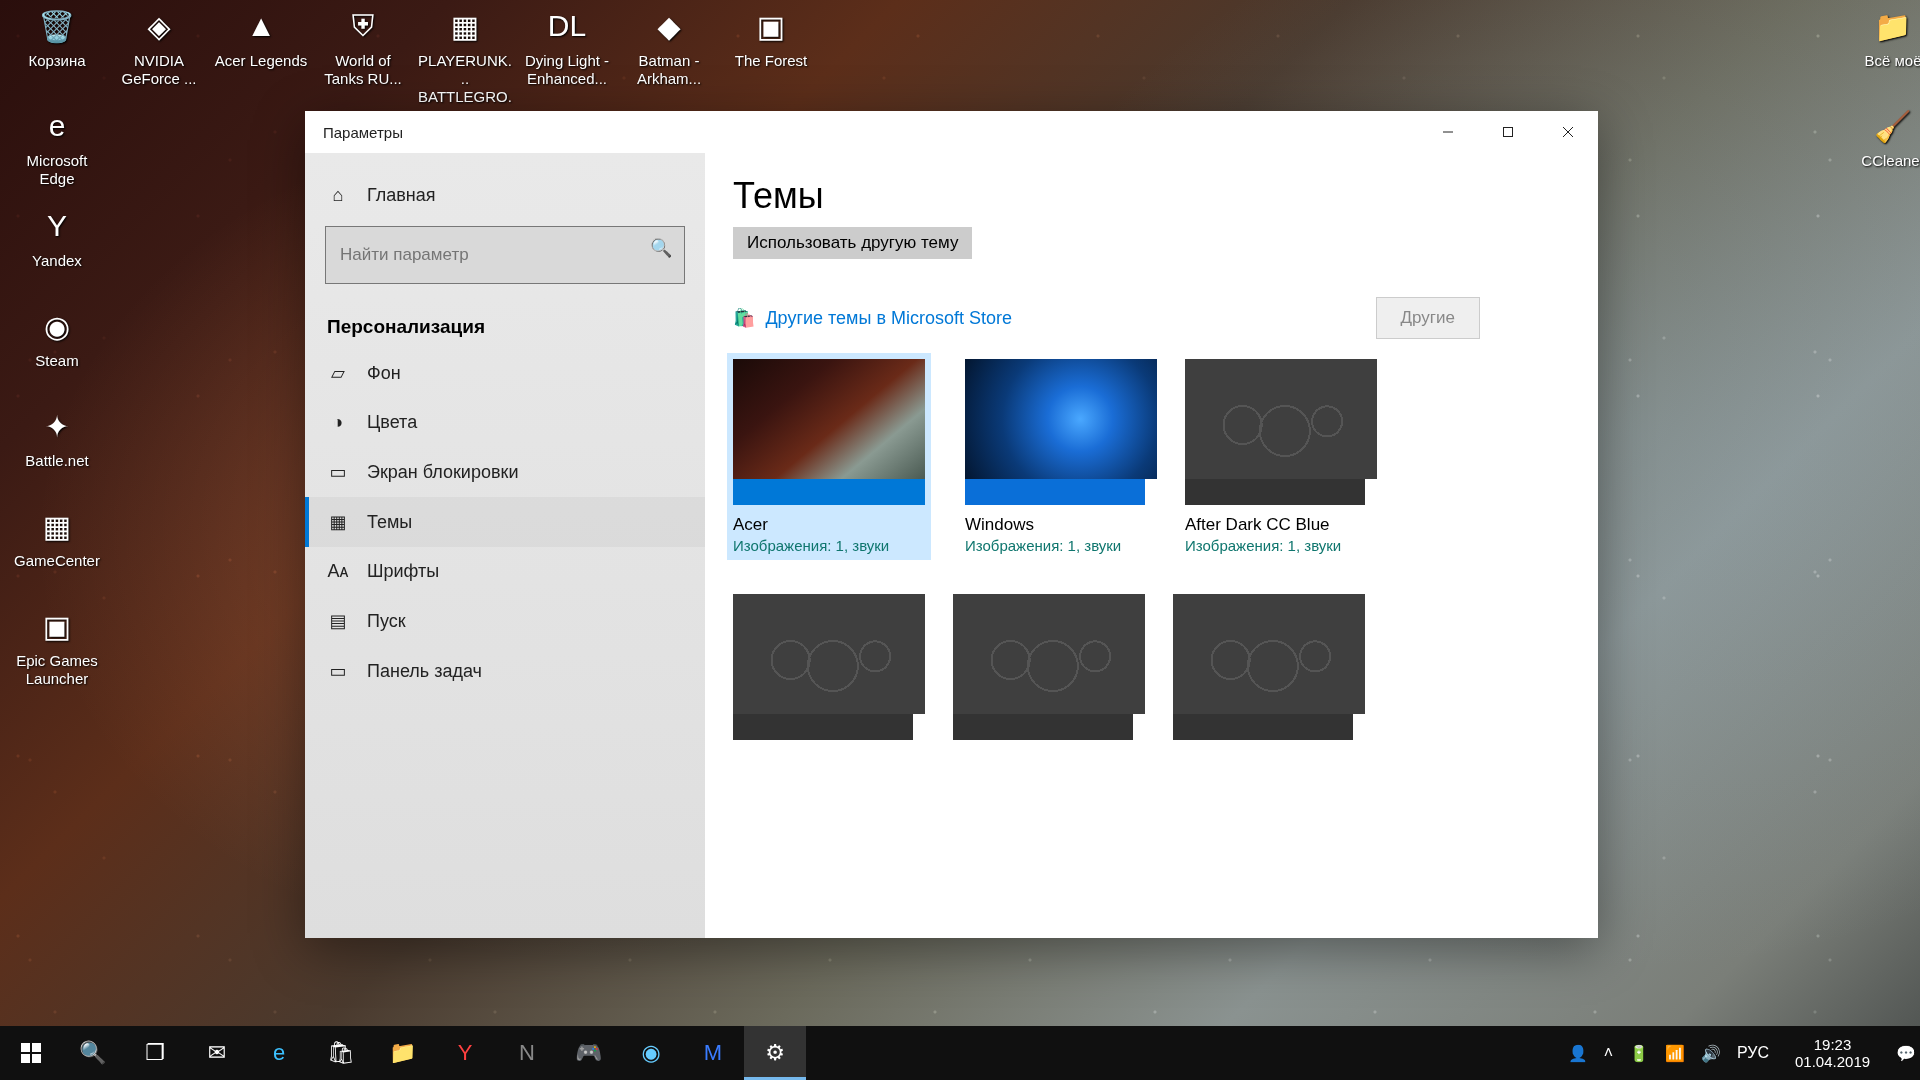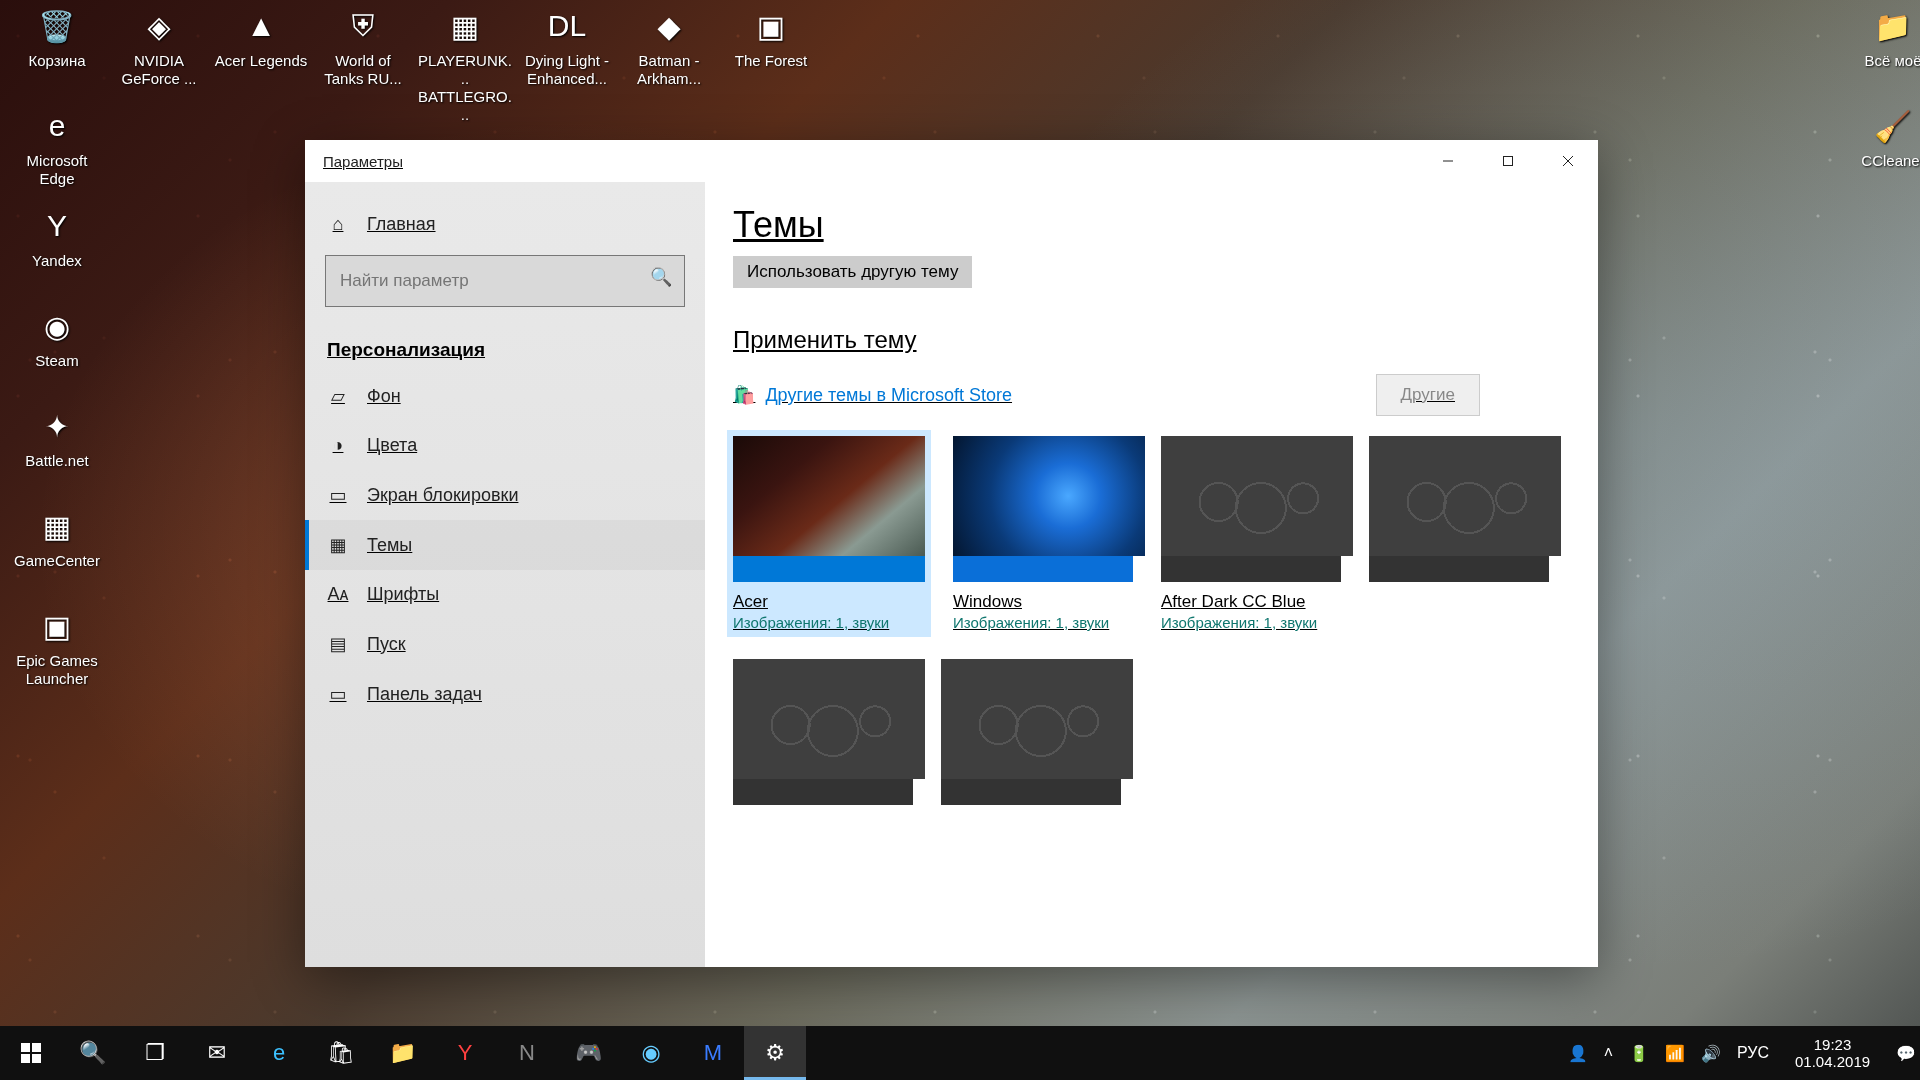--- a/index.html
+++ b/index.html
@@ -20,44 +20,44 @@
     radial-gradient(circle at 15% 80%,rgba(255,255,255,.6) 0 1px,transparent 2px);
   background-size:180px 180px,220px 220px,260px 260px,200px 200px;
 }
 
 
 .dicon{position:absolute;width:94px;text-align:center;color:#fff;font-size:15px;text-shadow:1px 1px 2px #000;}
 .dicon .ico{width:44px;height:44px;margin:0 auto 4px;display:flex;align-items:center;justify-content:center;font-size:30px;}
 .dicon .lbl{line-height:1.2;word-break:break-word;}
 
 
-.win { position:absolute; left:305px; top:140px; width:1293px; height:827px; background:#fff; box-shadow:0 12px 48px rgba(0,0,0,.4);text-decoration:underline;}
+.win { position:absolute; left:305px; top:111px; width:1293px; height:827px; background:#fff; box-shadow:0 12px 48px rgba(0,0,0,.4);}
 .titlebar{height:42px;display:flex;align-items:center;justify-content:flex-end;padding-left:18px;背景:#fff;}
 .titlebar .title{flex:1;font-size:15px;color:#222;}
 .wctrl{width:60px;height:42px;display:flex;align-items:center;justify-content:center;color:#222;cursor:pointer;}
 
 .body{display:flex;height:785px;}
 .sidebar{width:400px;background:#e9e9e9;background:linear-gradient(#e9e9e9,#dedede);padding:18px 0;}
 .side-row{display:flex;align-items:center;gap:18px;padding:14px 22px;color:#222;font-size:18px;cursor:pointer;}
 .side-row.selected{border-left:4px solid #0078d7;padding-left:18px;background:rgba(0,0,0,.04);}
 .side-row .ic{width:22px;text-align:center;font-size:18px;color:#222;}
 .section-title{padding:18px 22px 10px;font-size:19px;font-weight:600;}
 .search{margin:6px 20px 14px;position:relative;}
-.search input{width:100%;height:52px;border:1px solid #777;background:#d9d9d9;padding:0 40px 0 14px;font-size:17px;color:#1d4ed8;}
+.search input{width:100%;height:58px;border:1px solid #777;background:#d9d9d9;padding:0 40px 0 14px;font-size:17px;color:#1d4ed8;}
 .search .sic{position:absolute;right:12px;top:11px;font-size:18px;color:#666;}
 
 .main{flex:1;padding:22px 28px;overflow:hidden;}
 .main h1{font-size:36px;font-weight:400;margin-bottom:10px;}
 .subbtn{display:inline-block;background:#ccc;padding:6px 14px;font-size:17px;margin-bottom:38px;cursor:pointer;}
 .main h2{font-size:24px;font-weight:400;margin-bottom:20px;}
 .row-actions{display:flex;align-items:center;gap:20px;margin-bottom:20px;}
 .storelink{color:#0078d7;font-size:18px;display:flex;align-items:center;gap:10px;cursor:pointer;}
 .delbtn{margin-left:auto;margin-right:90px;background:#efefef;border:1px solid #ccc;color:#888;padding:10px 24px;font-size:17px;cursor:default;}
 
-.grid{display:flex;flex-wrap:wrap;gap:28px;}
+.grid{display:flex;flex-wrap:wrap;gap:40px;}
 .theme{width:180px;cursor:pointer;}
 .theme.selected{background:#cce8ff;padding:6px;width:204px;margin:-6px;}
 .thumb{width:192px;height:120px;background:#444;}
 .bar{height:26px;background:#333;}
 .theme.selected .bar{background:#0078d7;}
 .tname{margin-top:10px;font-size:17px;}
 .tdesc{font-size:15px;color:#0f766e;margin-top:2px;}
 
 .thumb.acer{background:linear-gradient(140deg,#1a0a08 0%,#3a1410 30%,#6a2a18 55%,#8a9a92 75%,#4a5a52 100%);}
 .thumb.windows{background:radial-gradient(circle at 60% 50%,#4aa8ff 0%,#1a6dd6 25%,#0a3a78 60%,#031630 100%);}
@@ -209,21 +209,20 @@
             <div class="side-row">
               <span class="ic">▭</span>
               <span>Панель задач</span>
             </div>
           </div>
       </div>
 
       <div class="main">
         <h1>Темы</h1>
         <div class="subbtn">Использовать другую тему</div>
-        <h2>Применить тему</h2>
         <div class="row-actions">
           <div class="storelink">
             <span>🛍️</span>
             <span>Другие темы в Microsoft Store</span>
           </div>
           <div class="delbtn">Другие</div>
         </div>
         <div class="grid" id="theme-grid">
             <div class="theme acer selected">
               <div class="thumb acer"></div>

